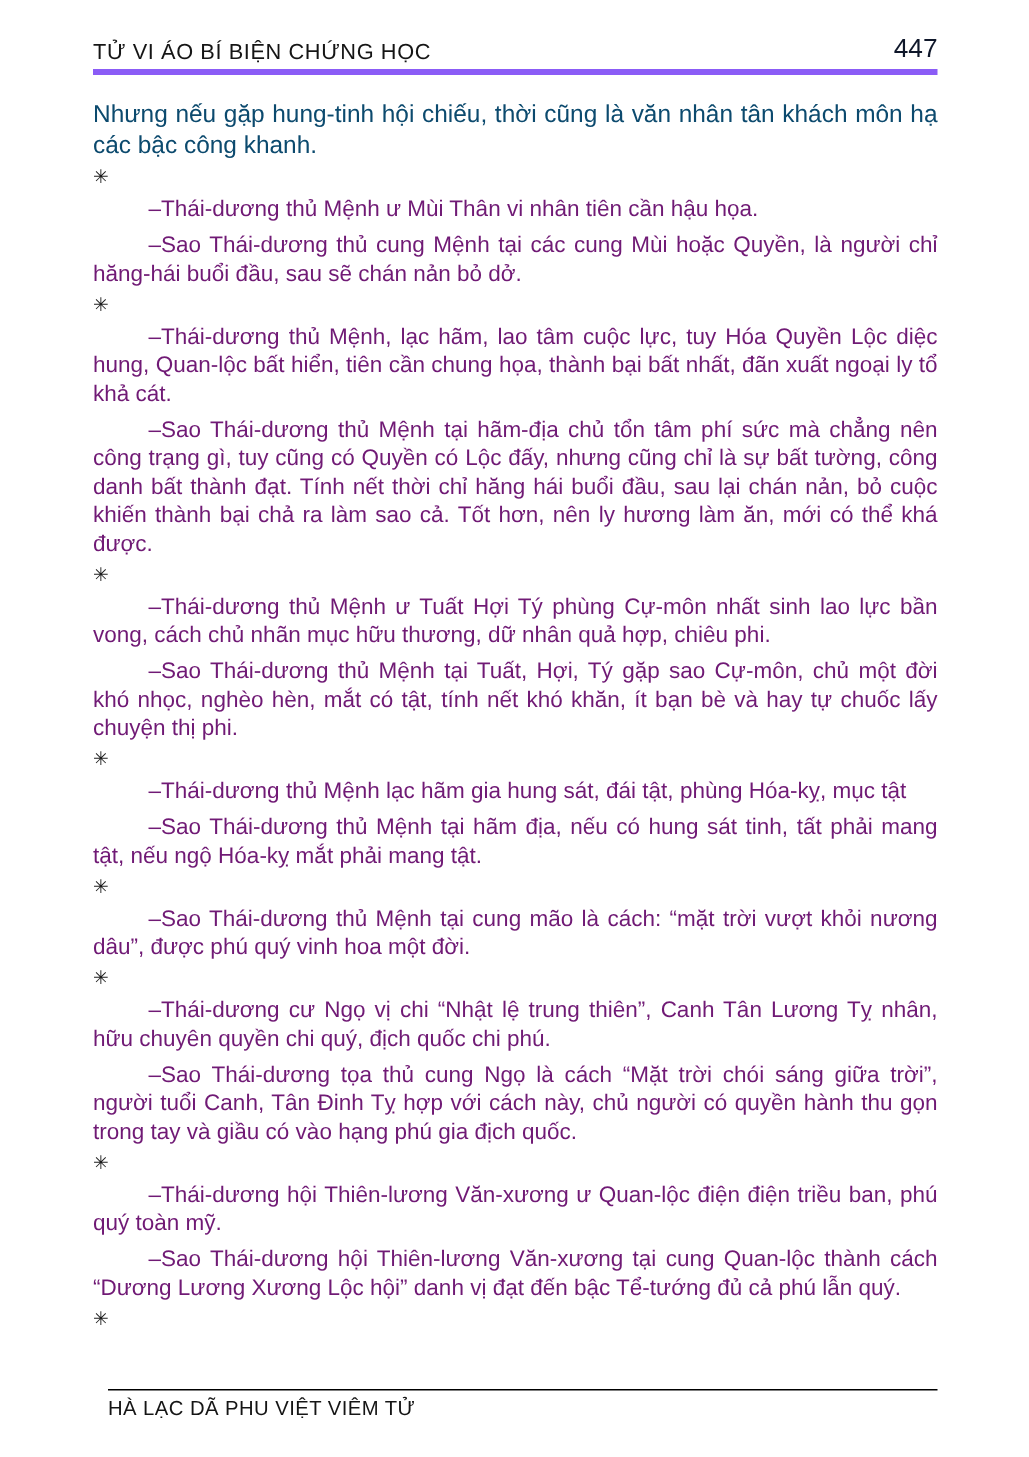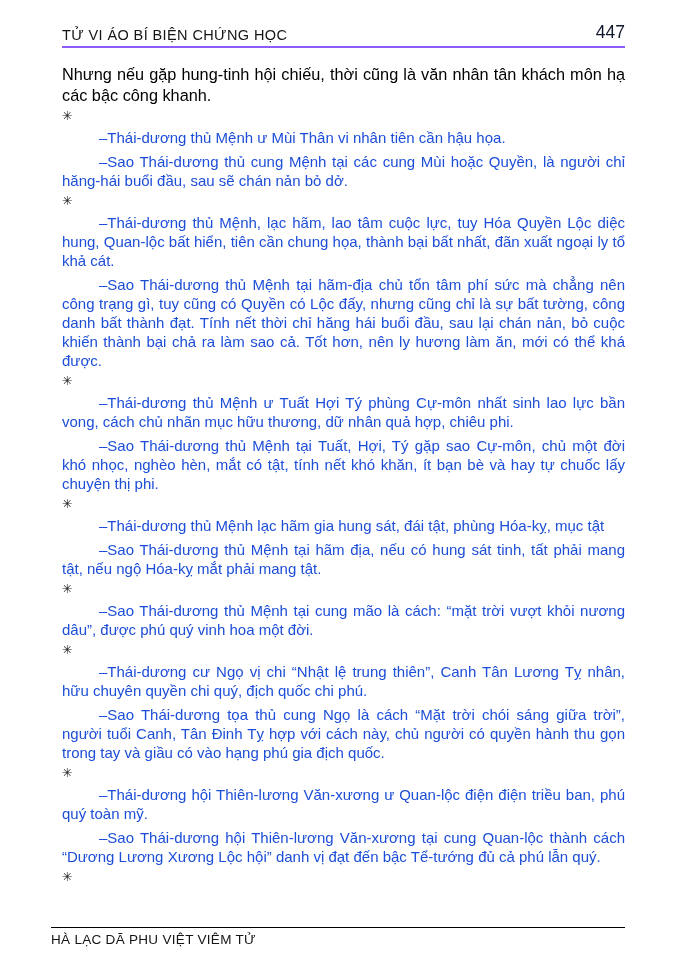--- a/index.html
+++ b/index.html
@@ -12,59 +12,59 @@
     color: #111111;
     font-family: "Liberation Sans", sans-serif;
     box-sizing: border-box;
     padding: 22px 61px 0 62px;
     overflow: hidden;
   }
   .header {
     display: flex;
     justify-content: space-between;
     align-items: flex-end;
-    border-bottom: 2px solid #8b5cf6;
+    border-bottom: 4px solid #8b5cf6;
     padding-bottom: 3px;
   }
   .running-title {
     font-size: 14.5px;
     letter-spacing: 0.4px;
     color: #151515;
   }
   .page-number {
     font-family: Liberation Sans, sans-serif;
     font-size: 17.5px;
     color: #0f172a;
   }
   .content { margin-top: 16px; }
   .intro {
     margin: 0;
     font-size: 16.3px;
     line-height: 20.5px;
     text-align: justify;
-    color: #000000;
+    color: #0c4a6e;
   }
   .para {
     margin: 5px 0 0 0;
     font-size: 15px;
     line-height: 19px;
     text-align: justify;
     text-indent: 37px;
-    color: #1d4ed8;
+    color: #701a75;
   }
   .sep {
     height: 14px;
     line-height: 14px;
     font-size: 12.5px;
     margin: 4px 0 3px 0;
     color: #1a1a1a;
   }
   .footer {
     position: absolute;
-    left: 51px;
+    left: 72px;
     right: 61px;
     bottom: 23px;
   }
   .footer-rule {
     border-top: 1.5px solid #000000;
     height: 0;
   }
   .footer-text {
     display: inline-block;
     margin-top: 4px;

